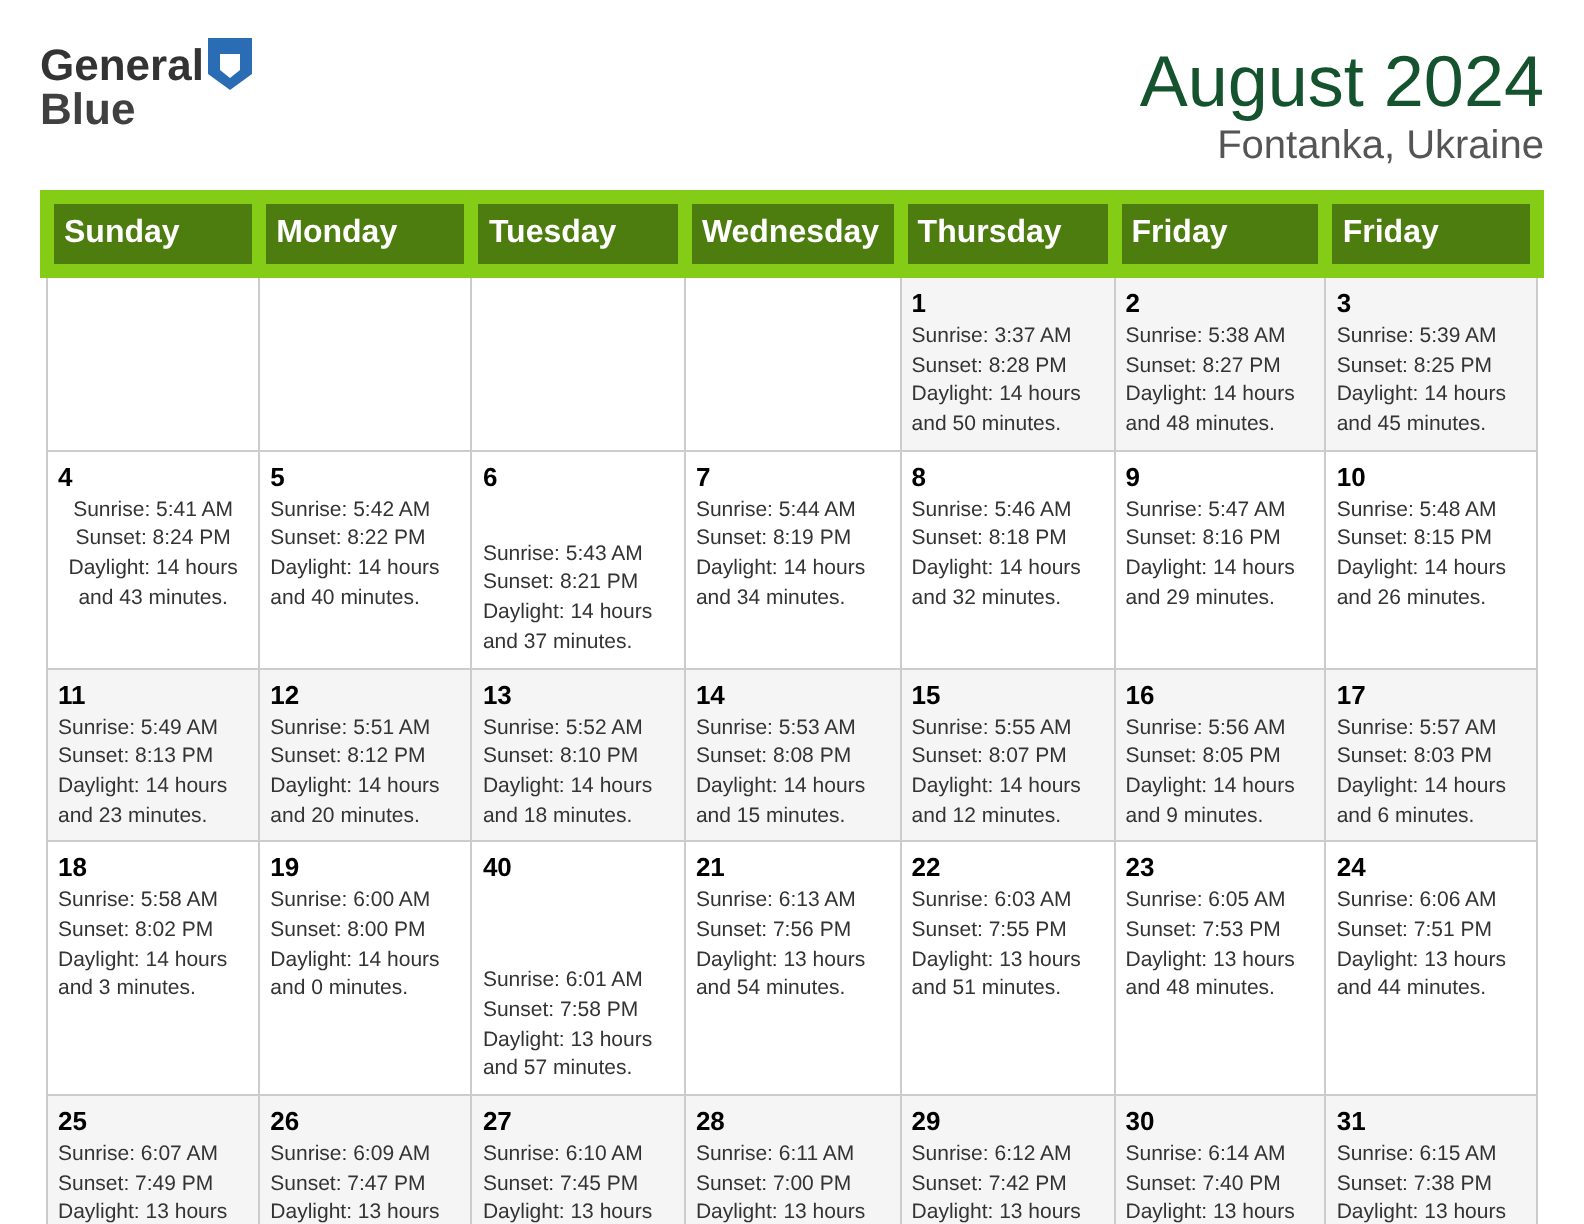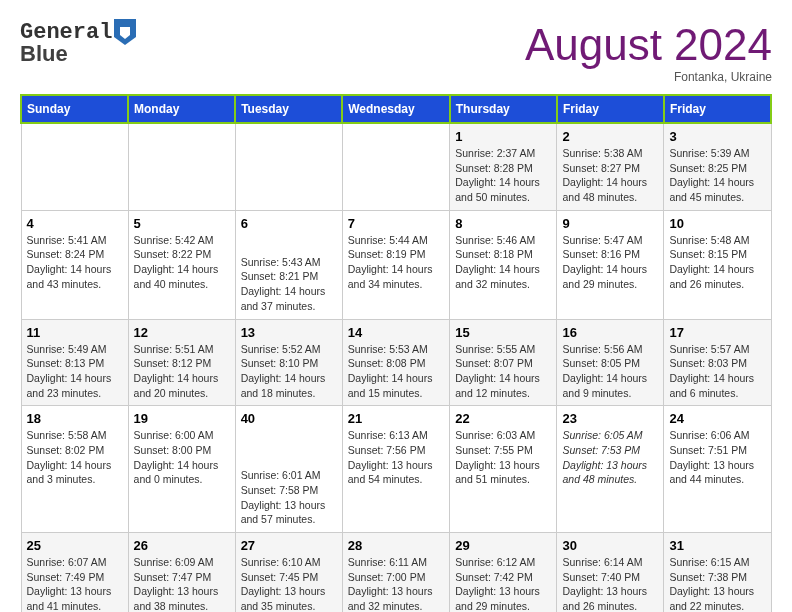--- a/index.html
+++ b/index.html
@@ -18,41 +18,41 @@
     }
     .logo {
       display: flex;
       align-items: center;
     }
     .logo-general { color: #333; }
     .title-block {
       text-align: right;
     }
     .month-year {
-      font-size: 44px;
-      color: #701a75;
+      font-size: 36px;
+      color: #14532d;
       font-weight: normal;
     }
     .location {
-      font-size: 12px;
+      font-size: 20px;
       color: #555;
     }
     table {
       width: 100%;
       border-collapse: collapse;
       font-size: 11px;
     }
     thead tr th {
-      background-color: #1d4ed8;
+      background-color: #4d7c0f;
       color: #fff;
       text-align: left;
       padding: 6px 5px;
-      font-size: 12px;
+      font-size: 16px;
       font-weight: bold;
-      border: 2px solid #84cc16;
+      border: 7px solid #84cc16;
     }
     tbody tr td {
       border: 1px solid #ccc;
       vertical-align: top;
       padding: 5px;
       height: 80px;
       width: 108px;
       background: #fff;
     }
     tbody tr:nth-child(odd) td {
@@ -73,21 +73,21 @@
       background: #fff !important;
     }
   </style>
 </head>
 <body>
 
 <div class="header">
   <div class="logo">
     <div>
       <div style="display:flex; align-items:center;">
-        <span class="logo-general" style="font-size:22px; font-weight:bold; color:#333;font-family:Liberation Mono, monospace;">General</span>
+        <span class="logo-general" style="font-size:22px; font-weight:bold; color:#333;">General</span>
         <svg width="22" height="26" viewBox="0 0 22 26" style="margin-left:2px; margin-top:-2px;">
           <polygon points="0,0 22,0 22,18 11,26 0,18" fill="#2a6db5"></polygon>
           <polygon points="6,8 16,8 16,16 11,20 6,16" fill="white"></polygon>
         </svg>
       </div>
       <div style="font-size:22px; font-weight:bold; color:#404040; margin-top:-4px;">Blue</div>
     </div>
   </div>
   <div class="title-block">
     <div class="month-year">August 2024</div>
@@ -108,21 +108,21 @@
       </tr>
   </thead>
   <tbody id="calendar-body">
   <tr>
         <td class="empty-cell"></td>
         <td class="empty-cell"></td>
         <td class="empty-cell"></td>
         <td class="empty-cell"></td>
         <td>
           <span class="day-number">1</span>
-          <div class="day-info" style="white-space: pre-line;">Sunrise: 2:37 AM
+          <div class="day-info" style="white-space: pre-line;">Sunrise: 3:37 AM
 Sunset: 8:28 PM
 Daylight: 14 hours
 and 50 minutes.</div>
         </td>
         <td>
           <span class="day-number">2</span>
           <div class="day-info" style="white-space: pre-line;">Sunrise: 5:38 AM
 Sunset: 8:27 PM
 Daylight: 14 hours
 and 48 minutes.</div>
@@ -131,21 +131,21 @@
           <span class="day-number">3</span>
           <div class="day-info" style="white-space: pre-line;">Sunrise: 5:39 AM
 Sunset: 8:25 PM
 Daylight: 14 hours
 and 45 minutes.</div>
         </td>
       </tr>
       <tr>
         <td>
           <span class="day-number">4</span>
-          <div class="day-info" style="white-space: pre-line;">Sunrise: 5:41 AM
+          <div class="day-info" style="white-space: pre-line; text-align: center;">Sunrise: 5:41 AM
 Sunset: 8:24 PM
 Daylight: 14 hours
 and 43 minutes.</div>
         </td>
         <td>
           <span class="day-number">5</span>
           <div class="day-info" style="white-space: pre-line;">Sunrise: 5:42 AM
 Sunset: 8:22 PM
 Daylight: 14 hours
 and 40 minutes.</div>
@@ -268,21 +268,21 @@
         </td>
         <td>
           <span class="day-number">22</span>
           <div class="day-info" style="white-space: pre-line;">Sunrise: 6:03 AM
 Sunset: 7:55 PM
 Daylight: 13 hours
 and 51 minutes.</div>
         </td>
         <td>
           <span class="day-number">23</span>
-          <div class="day-info" style="white-space: pre-line; font-style: italic;">Sunrise: 6:05 AM
+          <div class="day-info" style="white-space: pre-line;">Sunrise: 6:05 AM
 Sunset: 7:53 PM
 Daylight: 13 hours
 and 48 minutes.</div>
         </td>
         <td>
           <span class="day-number">24</span>
           <div class="day-info" style="white-space: pre-line;">Sunrise: 6:06 AM
 Sunset: 7:51 PM
 Daylight: 13 hours
 and 44 minutes.</div>

